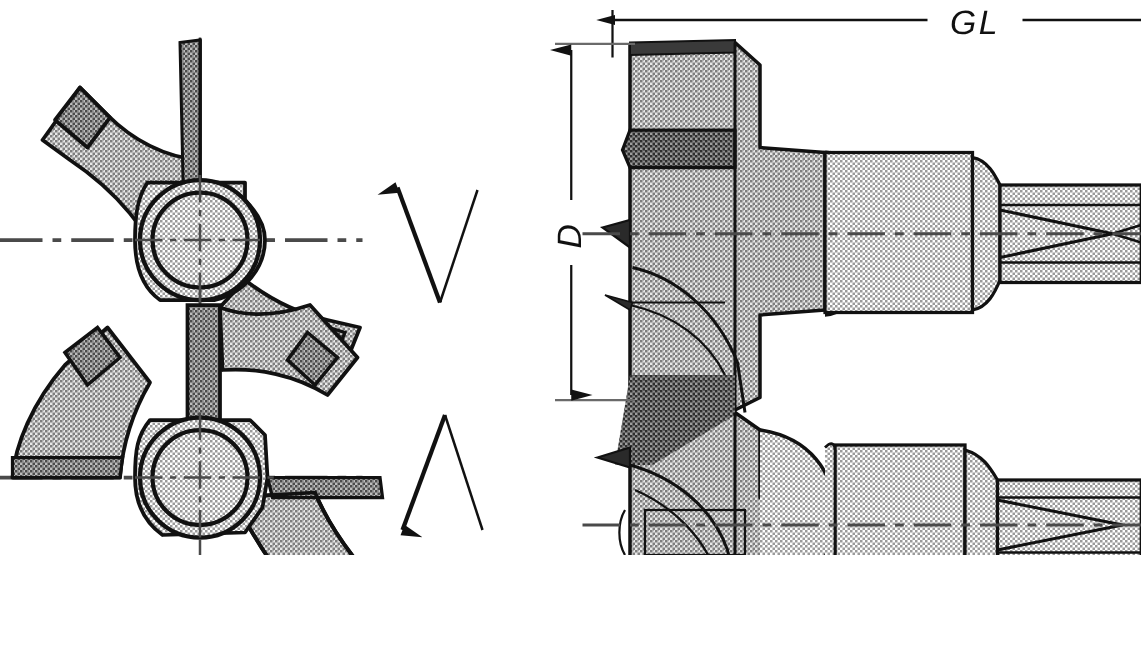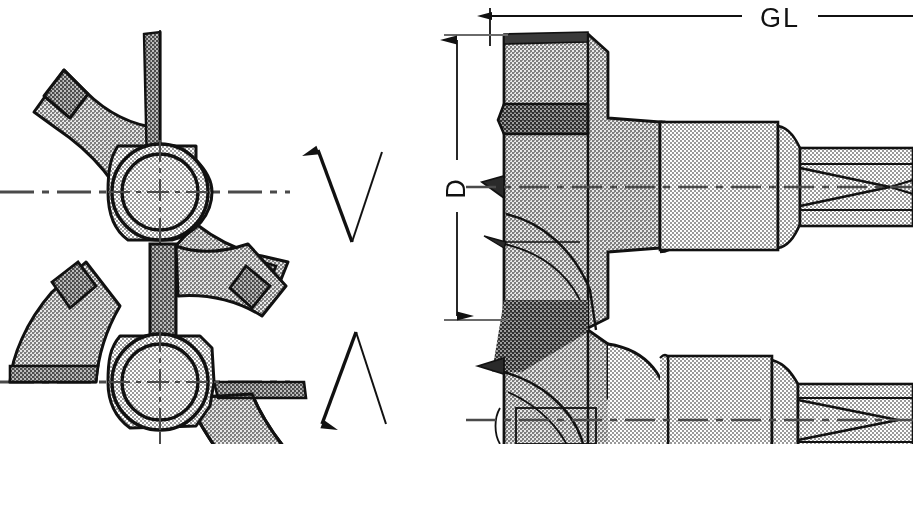--- a/index.html
+++ b/index.html
@@ -9,20 +9,21 @@
   }
   body {
     font-family: "Liberation Sans", sans-serif;
   }
   #drawing-root {
     position: relative;
     width: 913px;
     height: 444px;
     background: #f0abfc;
     overflow: hidden;
+    font-style: italic;
   }
   svg.sheet {
     position: absolute;
     top: 0;
     left: 0;
     width: 913px;
     height: 519px;
     display: block;
   }
   .dim-label {

